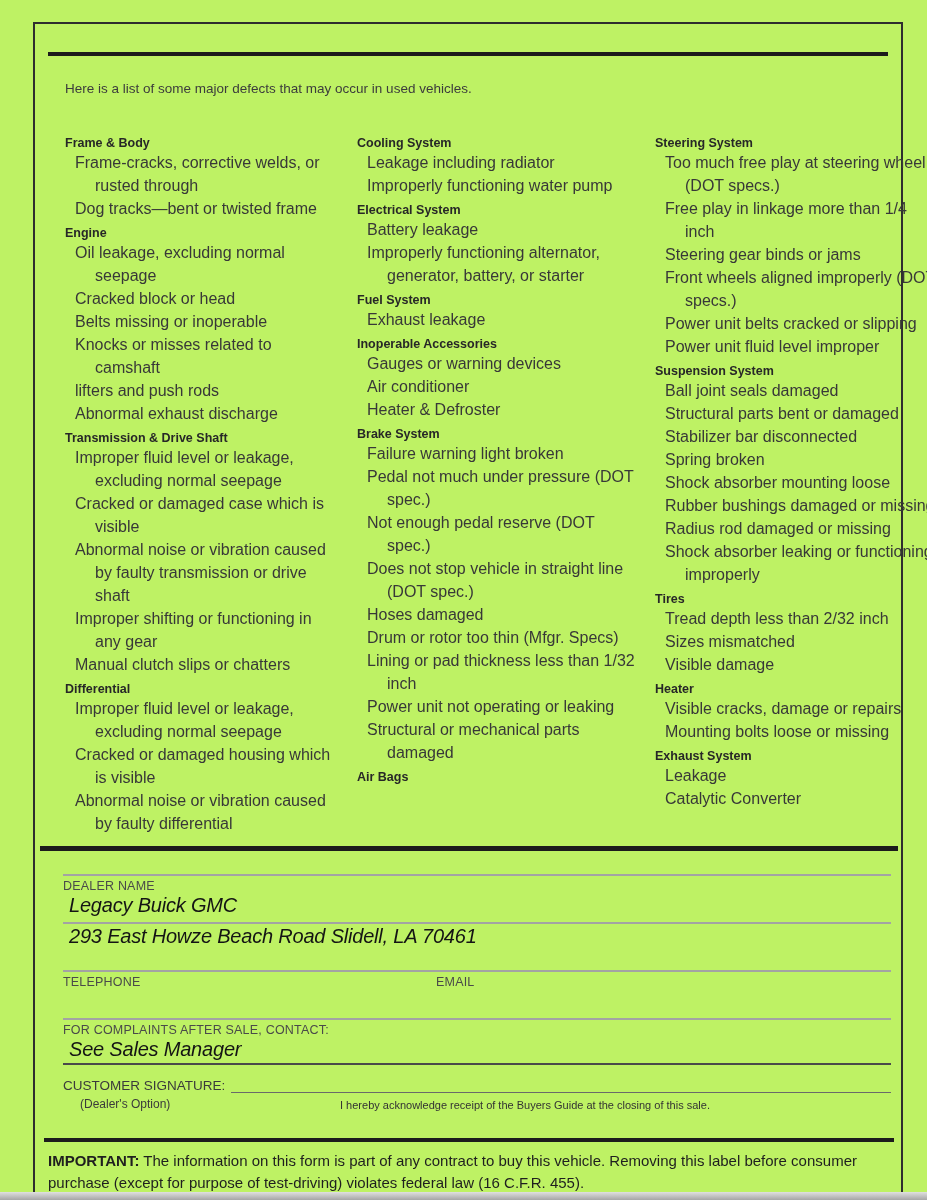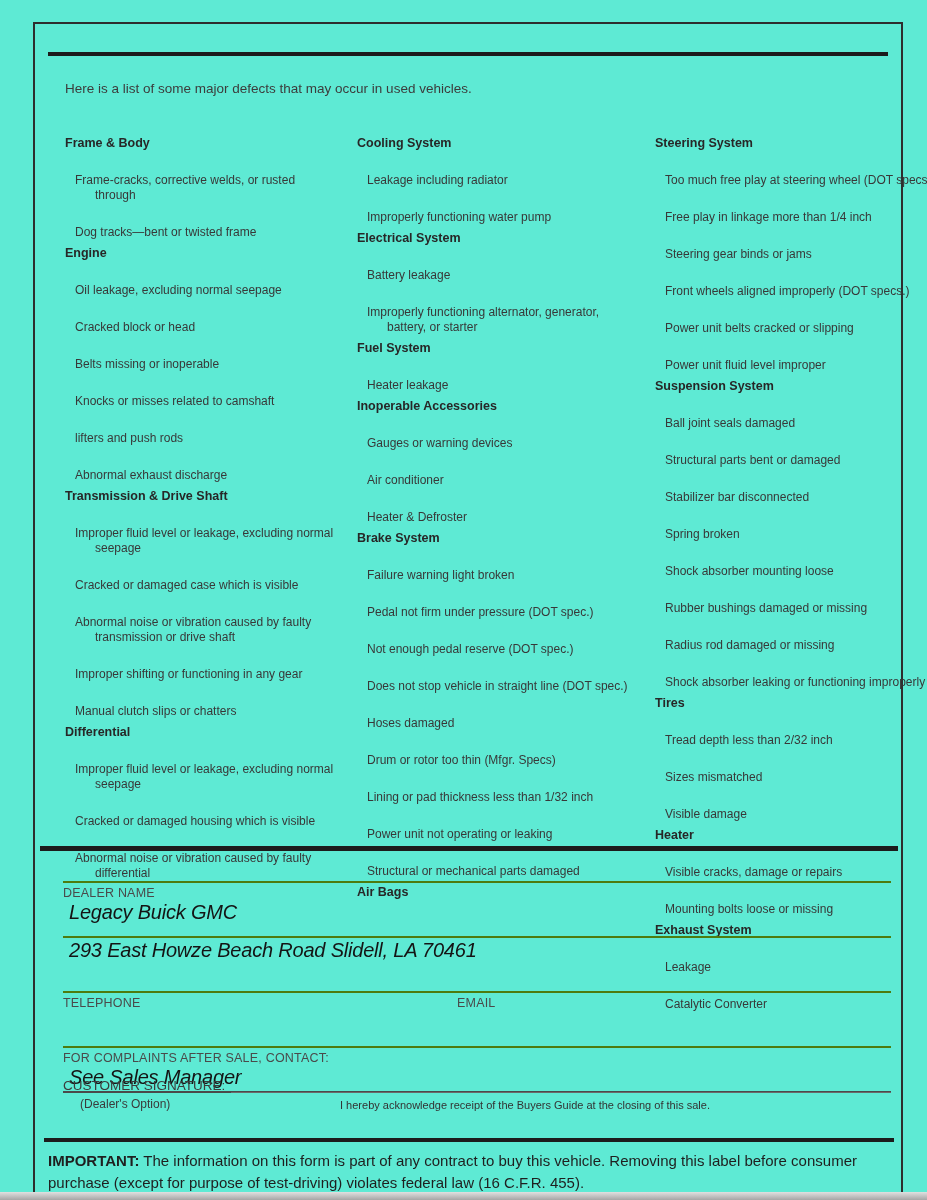--- a/index.html
+++ b/index.html
@@ -1,35 +1,35 @@
 <!DOCTYPE html>
 <html><head>
 <meta charset="utf-8">
 <style>
   html,body{margin:0;padding:0;background:#ffffff;}
-  .canvas{position:relative;width:927px;height:1200px;background:#5eead4;overflow:hidden;
+  .canvas{position:relative;width:927px;height:1200px;background:#bef264;overflow:hidden;
           font-family:"Liberation Sans", sans-serif;color:#2f2f2f;}
   .page-border{position:absolute;left:33px;top:22px;width:866px;height:1178px;
                border:2px solid #2e2e2e;border-bottom:none;}
   .rule{position:absolute;background:#1c1c1c;}
   .rule-top{left:48px;top:52px;width:840px;height:4px;}
   .rule-mid{left:40px;top:846px;width:858px;height:5px;}
   .rule-footer{left:44px;top:1138px;width:850px;height:4px;}
   .intro{position:absolute;left:65px;top:81px;font-size:13.5px;color:#3c3c3c;}
   .columns{position:absolute;left:65px;top:130px;display:flex;align-items:flex-start;gap:20px;}
   .col1{width:272px;}
   .col2{width:278px;}
   .col3{width:285px;}
   .sec-title{font-weight:bold;font-size:12.5px;line-height:16px;margin-top:5px;color:#272727;}
-  .sec-item{font-size:12px;line-height:15px;color:#383838;padding-left:30px;text-indent:-20px;margin-top:22px;}
+  .sec-item{font-size:16px;line-height:23px;color:#383838;padding-left:30px;text-indent:-20px;}
   .form-area{position:absolute;left:63px;top:874px;width:828px;}
-  .form-row{border-top:2px solid #4d7c0f;height:46px;position:relative;margin-top:7px;}
+  .form-row{border-top:2px solid #a3a3a3;height:46px;position:relative;}
   .form-row.short{height:43px;}
   .form-label{display:block;font-size:12.5px;color:#4a4a4a;margin-top:3px;letter-spacing:0.2px;}
-  .form-label.abs{position:absolute;left:394px;top:3px;margin-top:0;}
+  .form-label.abs{position:absolute;left:373px;top:3px;margin-top:0;}
   .form-value{display:block;font-size:20px;color:#141414;margin-top:1px;margin-left:6px;
               letter-spacing:-0.2px;white-space:nowrap;font-style:italic;}
   .form-endline{border-top:2px solid #4a4a4a;height:0;}
   .signature{position:absolute;left:63px;top:1078px;width:828px;}
   .sig-line-row{display:flex;align-items:flex-end;}
   .sig-label{font-size:13.5px;color:#3b3b3b;white-space:nowrap;}
   .sig-underline{flex:1;border-bottom:1.5px solid #6a6a6a;margin-left:6px;height:14px;}
   .sig-sub{position:relative;margin-top:4px;height:16px;}
   .sig-option{position:absolute;left:17px;top:0;font-size:12px;color:#3b3b3b;}
   .sig-ack{position:absolute;left:277px;top:2px;font-size:11px;color:#333333;}
@@ -73,28 +73,28 @@
         <div class="sec-item">Abnormal noise or vibration caused by faulty differential</div>
       </div>
     <div class="col2">
         <div class="sec-title">Cooling System</div>
         <div class="sec-item">Leakage including radiator</div>
         <div class="sec-item">Improperly functioning water pump</div>
         <div class="sec-title">Electrical System</div>
         <div class="sec-item">Battery leakage</div>
         <div class="sec-item">Improperly functioning alternator, generator, battery, or starter</div>
         <div class="sec-title">Fuel System</div>
-        <div class="sec-item">Heater leakage</div>
+        <div class="sec-item">Exhaust leakage</div>
         <div class="sec-title">Inoperable Accessories</div>
         <div class="sec-item">Gauges or warning devices</div>
         <div class="sec-item">Air conditioner</div>
         <div class="sec-item">Heater &amp; Defroster</div>
         <div class="sec-title">Brake System</div>
         <div class="sec-item">Failure warning light broken</div>
-        <div class="sec-item">Pedal not firm under pressure (DOT spec.)</div>
+        <div class="sec-item">Pedal not much under pressure (DOT spec.)</div>
         <div class="sec-item">Not enough pedal reserve (DOT spec.)</div>
         <div class="sec-item">Does not stop vehicle in straight line (DOT spec.)</div>
         <div class="sec-item">Hoses damaged</div>
         <div class="sec-item">Drum or rotor too thin (Mfgr. Specs)</div>
         <div class="sec-item">Lining or pad thickness less than 1/32 inch</div>
         <div class="sec-item">Power unit not operating or leaking</div>
         <div class="sec-item">Structural or mechanical parts damaged</div>
         <div class="sec-title">Air Bags</div>
       </div>
     <div class="col3">

